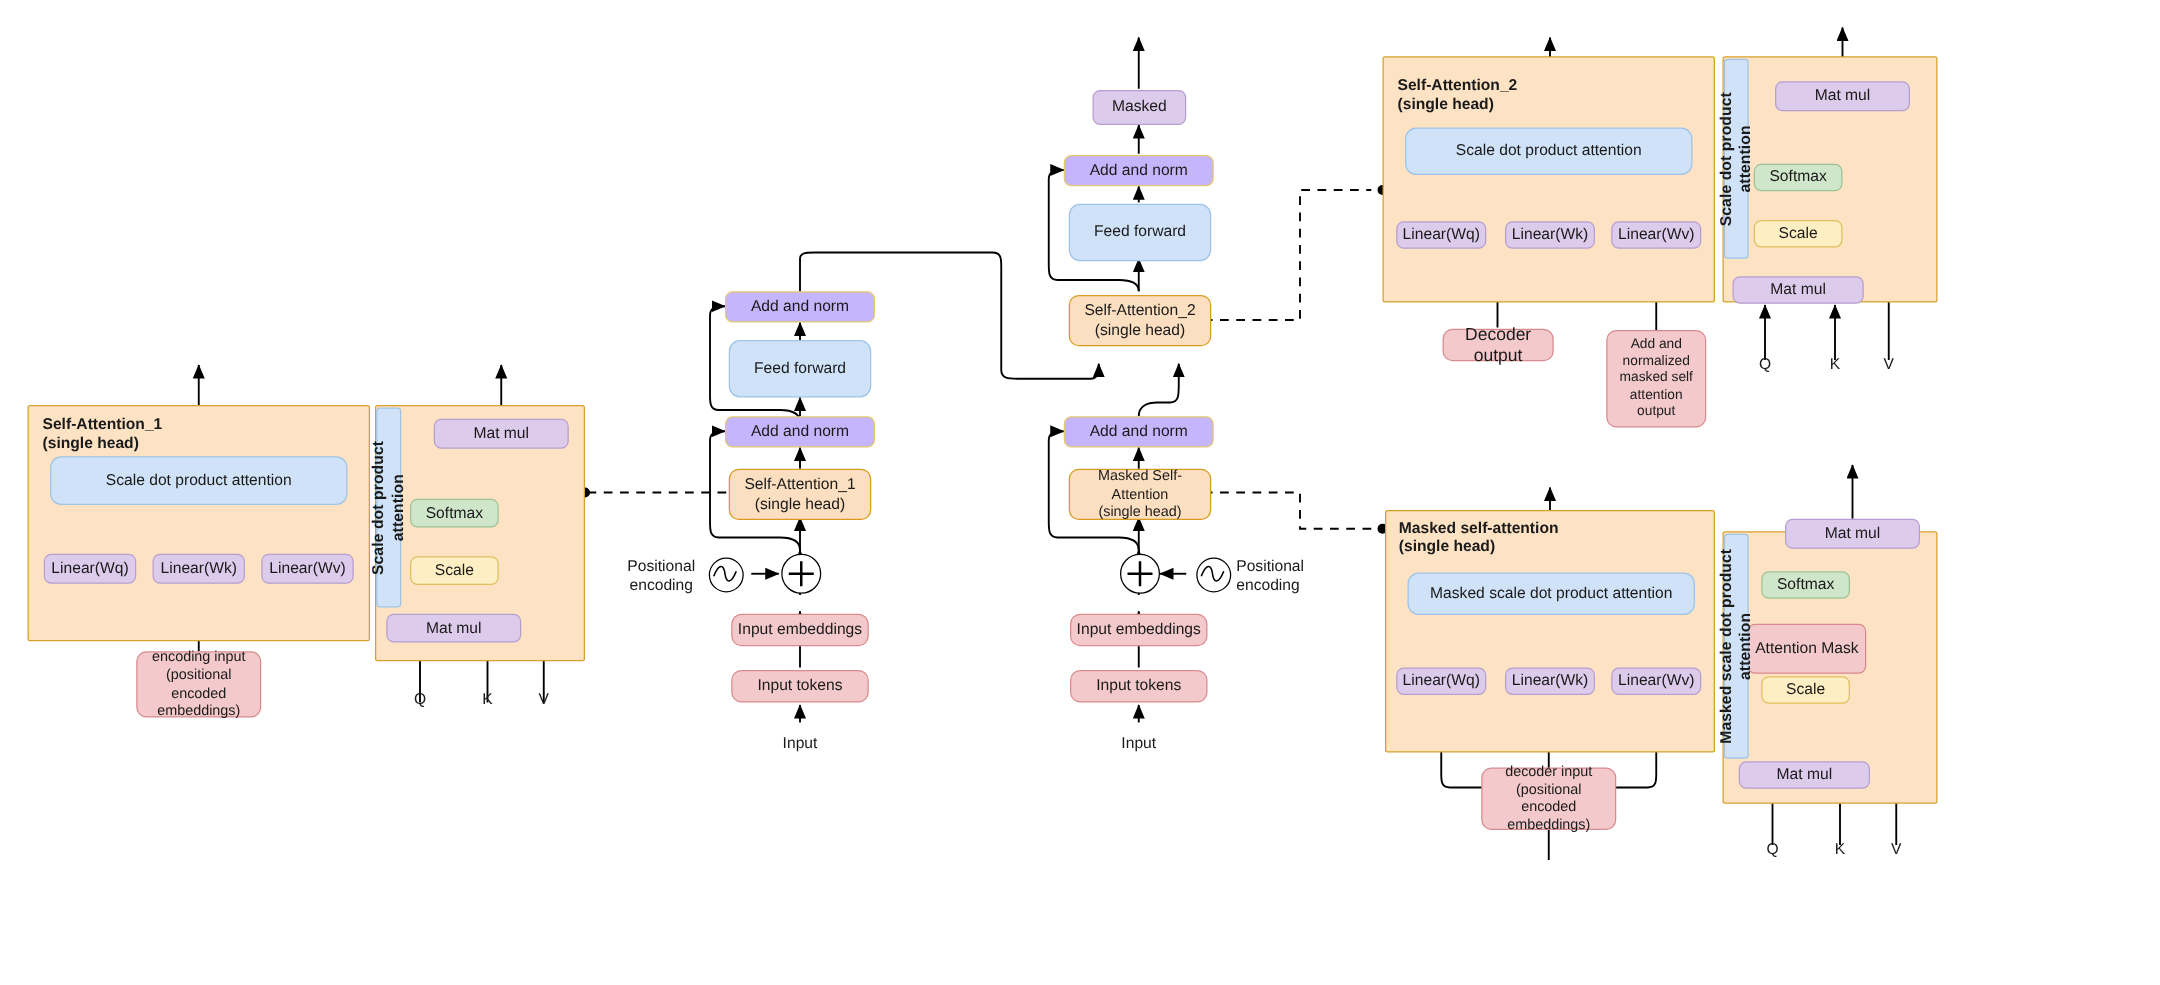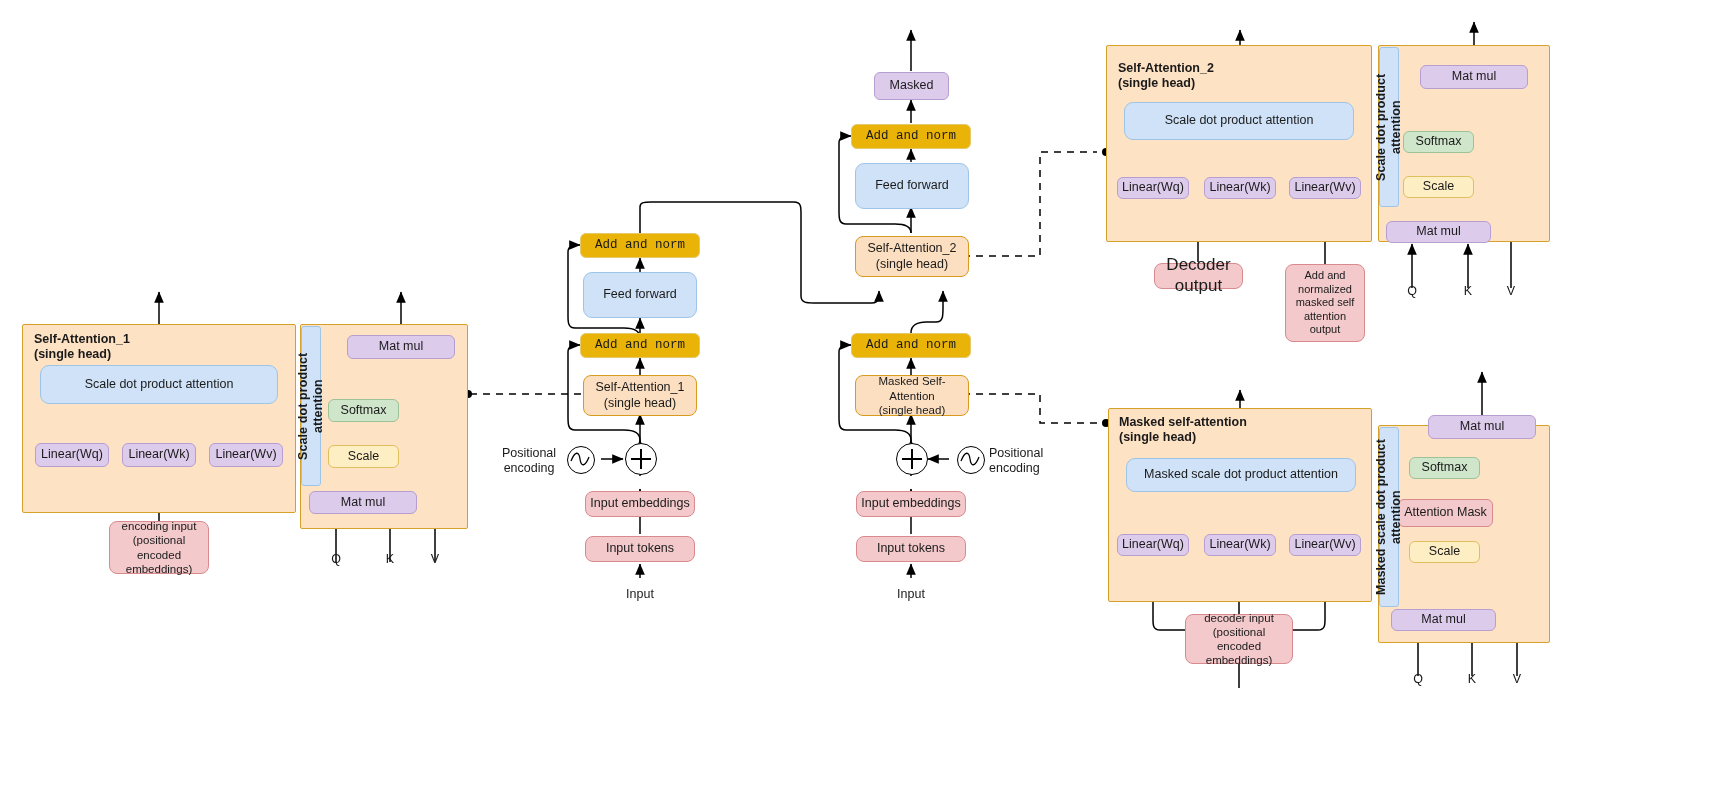--- a/index.html
+++ b/index.html
@@ -75,24 +75,23 @@
     background: #ddcbec;
     border: 1.2px solid #b79ed0;
     border-radius: 6px;
   }
   .n-yellow {
     background: #fdeec3;
     border: 1.2px solid #e0bf5c;
     border-radius: 6px;
   }
   .n-yellow2 {
-    background: #eab308;
+    background: #c4b5fd;
     border: 1.2px solid #e4c96d;
     border-radius: 6px;
-    font-family: Liberation Mono, monospace;
   }
   .n-green {
     background: #cfe6cb;
     border: 1.2px solid #9dc297;
     border-radius: 6px;
   }
   .n-red {
     background: #f3c9cb;
     border: 1.2px solid #d98a8e;
     border-radius: 8px;
@@ -329,21 +328,21 @@
   <div class="node n-orange-group" style="left:1106px; top:45px; width:266px; height:197px;"></div>
   <div class="grouptitle" style="left:1118px; top:61px; width:200px;">Self-Attention_2
 (single head)</div>
 
   <div class="node n-blue" style="left:1124px; top:102px; width:230px; height:38px;">Scale dot product attention</div>
 
   <div class="node n-purple" style="left:1117px; top:177px; width:72px; height:22px;">Linear(Wq)</div>
   <div class="node n-purple" style="left:1204px; top:177px; width:72px; height:22px;">Linear(Wk)</div>
   <div class="node n-purple" style="left:1289px; top:177px; width:72px; height:22px;">Linear(Wv)</div>
 
-  <div class="node n-red" style="left:1154px; top:263px; width:89px; height:26px; font-size:17px;">Decoder output</div>
+  <div class="node n-red" style="left:1154px; top:263px; width:89px; height:26px; font-size:14px;">Decoder output</div>
   <div class="node n-red" style="left:1285px; top:264px; width:80px; height:78px; white-space:pre-line; font-size:11px;">Add and
 normalized
 masked self
 attention
 output</div>
 
   <div class="node n-orange-group" style="left:1378px; top:45px; width:172px; height:197px;"></div>
   <div class="node n-blue-tab" style="left:1379px; top:47px; width:20px; height:160px;">Scale dot product attention</div>
 
   <div class="node n-purple" style="left:1420px; top:65px; width:108px; height:24px;">Mat mul</div>
@@ -367,21 +366,21 @@
 
   <div class="node n-red" style="left:1185px; top:614px; width:108px; height:50px; white-space:pre-line; font-size:11.5px;">decoder input
 (positional encoded
 embeddings)</div>
 
   <div class="node n-orange-group" style="left:1378px; top:425px; width:172px; height:218px;"></div>
   <div class="node n-blue-tab" style="left:1379px; top:427px; width:20px; height:180px;">Masked scale dot product attention</div>
 
   <div class="node n-purple" style="left:1428px; top:415px; width:108px; height:24px;">Mat mul</div>
   <div class="node n-green" style="left:1409px; top:457px; width:71px; height:22px;">Softmax</div>
-  <div class="node n-red" style="left:1398px; top:499px; width:95px; height:28px; border-radius:6px;">Attention Mask</div>
+  <div class="node n-red" style="left:1398px; top:499px; width:95px; height:40px; border-radius:6px;">Attention Mask</div>
   <div class="node n-yellow" style="left:1409px; top:541px; width:71px; height:22px;">Scale</div>
   <div class="node n-purple" style="left:1391px; top:609px; width:105px; height:22px;">Mat mul</div>
 
   <div class="plain-label" style="left:1408px; top:672px; width:20px;">Q</div>
   <div class="plain-label" style="left:1462px; top:672px; width:20px;">K</div>
   <div class="plain-label" style="left:1507px; top:672px; width:20px;">V</div>
 
 </div>
 
 </body></html>

